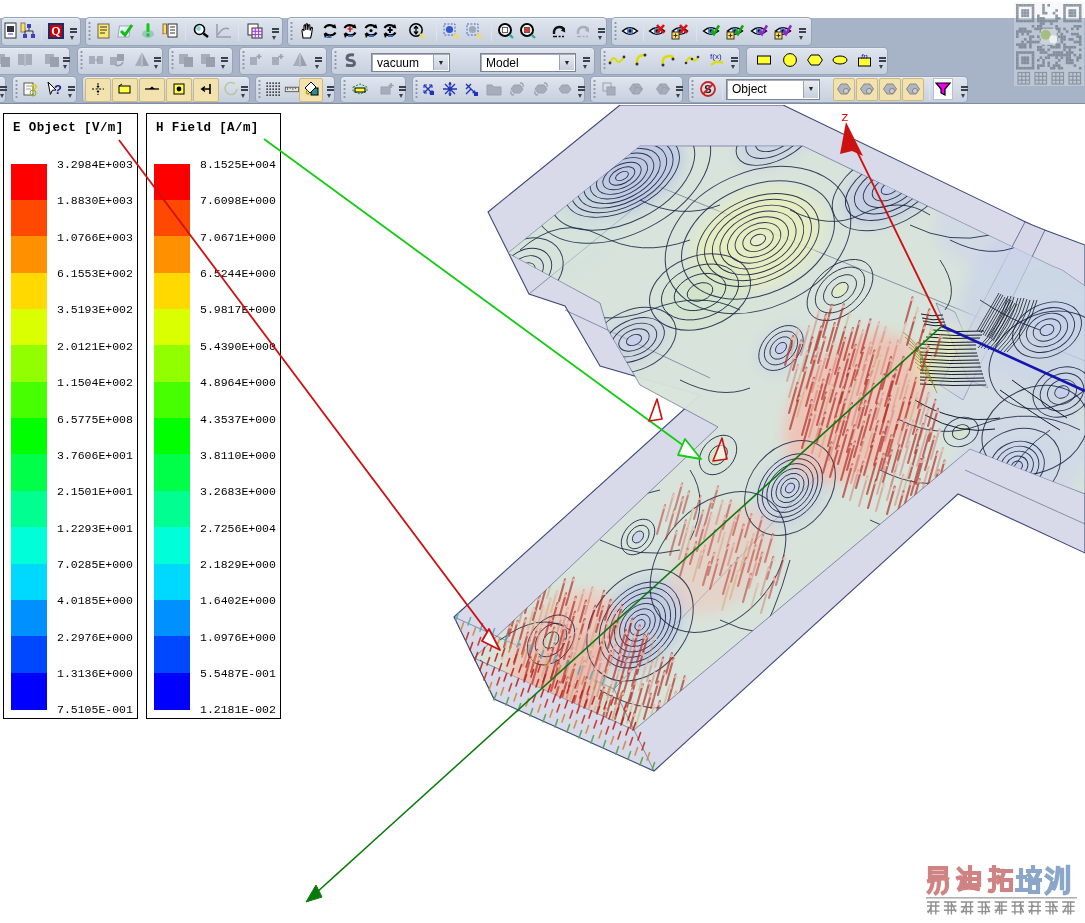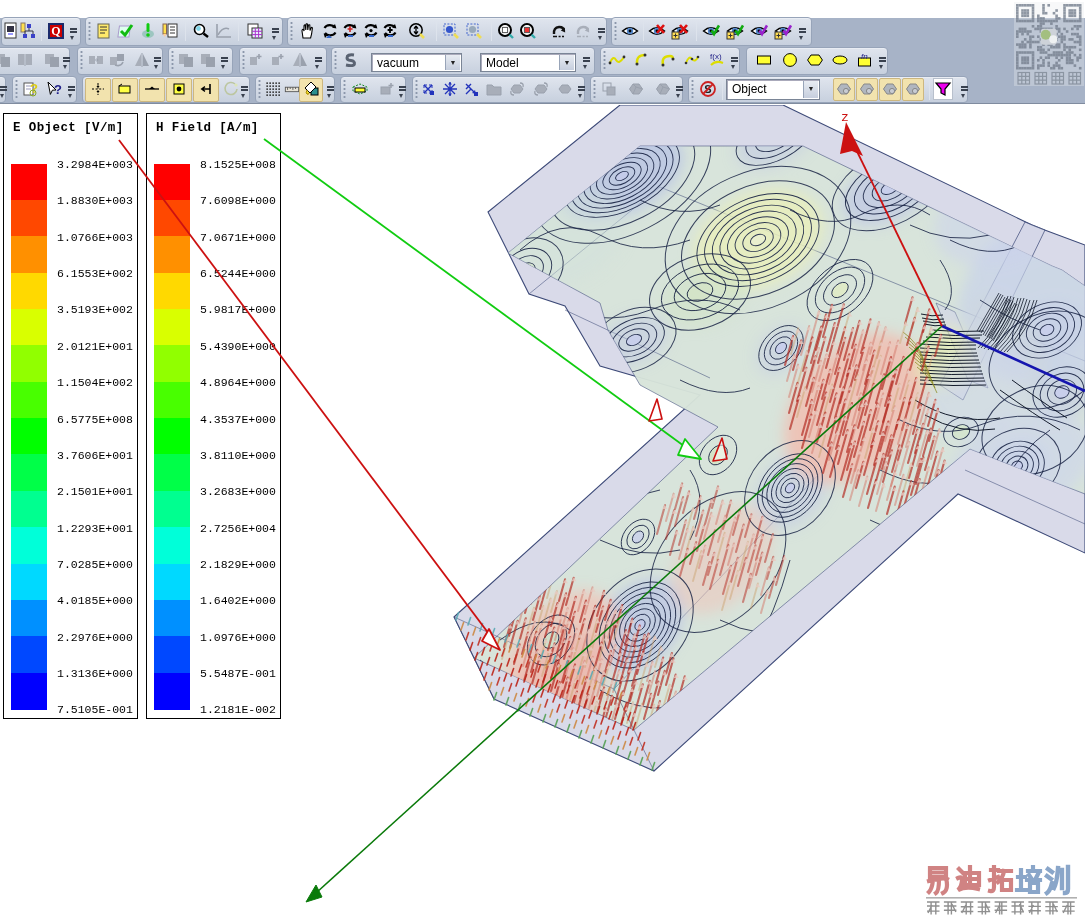--- a/index.html
+++ b/index.html
@@ -259,21 +259,21 @@
       <path d="M8 3 L8 15 L2 15z" fill="#a8aeb9"></path>
       <path d="M10 3 L10 15 L16 15z" fill="#9aa1ad"></path>
       <path d="M9 2 v14" stroke="#9aa1ad"></path>
     </svg>
     <div class="chv" style="left:315px;top:42px">▾</div>
     <div class="pnl" style="left:331px;top:28.5px;width:264px;height:28px"></div>
     <div class="dts" style="left:334px;top:32px"></div>
     <svg class="ic" style="left:340px;top:33px" width="20" height="18" viewBox="0 0 18 18">
       <path d="M13 4 Q6 3 6 7 Q6 9 10 9.6 Q14 10.2 13.4 13 Q12.6 15.6 5 14" stroke="#5a6372" stroke-width="3" fill="none"></path>
     </svg>
-    <div class="cmb" style="left:371px;top:34.5px;width:91px">
+    <div class="cmb" style="left:371px;top:34.5px;width:79px">
       <span>vacuum</span>
       <i>▼</i>
     </div>
     <div class="cmb" style="left:480px;top:34.5px;width:96px">
       <span>Model</span>
       <i>▼</i>
     </div>
     <div class="chv" style="left:583px;top:42px">▾</div>
     <div class="pnl" style="left:600px;top:28.5px;width:140px;height:28px"></div>
     <div class="dts" style="left:603px;top:32px"></div>
@@ -518,21 +518,21 @@
 <div style="position:absolute;left:11px;top:527.2px;width:36px;height:37.0px;background:hsl(171,100%,50%);z-index:2"></div>
 <div style="position:absolute;left:11px;top:563.5px;width:36px;height:37.0px;background:hsl(189,100%,50%);z-index:2"></div>
 <div style="position:absolute;left:11px;top:599.9px;width:36px;height:37.0px;background:hsl(206,100%,50%);z-index:2"></div>
 <div style="position:absolute;left:11px;top:636.3px;width:36px;height:37.0px;background:hsl(223,100%,50%);z-index:2"></div>
 <div style="position:absolute;left:11px;top:672.6px;width:36px;height:37.0px;background:hsl(240,100%,50%);z-index:2"></div>
 <div class="lv" style="left:57px;top:157.9px">3.2984E+003</div>
 <div class="lv" style="left:57px;top:194.3px">1.8830E+003</div>
 <div class="lv" style="left:57px;top:230.6px">1.0766E+003</div>
 <div class="lv" style="left:57px;top:267.0px">6.1553E+002</div>
 <div class="lv" style="left:57px;top:303.4px">3.5193E+002</div>
-<div class="lv" style="left:57px;top:339.7px">2.0121E+001</div>
+<div class="lv" style="left:57px;top:339.7px">2.0121E+002</div>
 <div class="lv" style="left:57px;top:376.1px">1.1504E+002</div>
 <div class="lv" style="left:57px;top:412.5px">6.5775E+008</div>
 <div class="lv" style="left:57px;top:448.8px">3.7606E+001</div>
 <div class="lv" style="left:57px;top:485.2px">2.1501E+001</div>
 <div class="lv" style="left:57px;top:521.6px">1.2293E+001</div>
 <div class="lv" style="left:57px;top:557.9px">7.0285E+000</div>
 <div class="lv" style="left:57px;top:594.3px">4.0185E+000</div>
 <div class="lv" style="left:57px;top:630.7px">2.2976E+000</div>
 <div class="lv" style="left:57px;top:667.0px">1.3136E+000</div>
 <div class="lv" style="left:57px;top:703.4px">7.5105E-001</div>
@@ -546,21 +546,21 @@
 <div style="position:absolute;left:154px;top:345.3px;width:36px;height:37.0px;background:hsl(86,100%,50%);z-index:2"></div>
 <div style="position:absolute;left:154px;top:381.7px;width:36px;height:37.0px;background:hsl(103,100%,50%);z-index:2"></div>
 <div style="position:absolute;left:154px;top:418.1px;width:36px;height:37.0px;background:hsl(120,100%,50%);z-index:2"></div>
 <div style="position:absolute;left:154px;top:454.4px;width:36px;height:37.0px;background:hsl(137,100%,50%);z-index:2"></div>
 <div style="position:absolute;left:154px;top:490.8px;width:36px;height:37.0px;background:hsl(154,100%,50%);z-index:2"></div>
 <div style="position:absolute;left:154px;top:527.2px;width:36px;height:37.0px;background:hsl(171,100%,50%);z-index:2"></div>
 <div style="position:absolute;left:154px;top:563.5px;width:36px;height:37.0px;background:hsl(189,100%,50%);z-index:2"></div>
 <div style="position:absolute;left:154px;top:599.9px;width:36px;height:37.0px;background:hsl(206,100%,50%);z-index:2"></div>
 <div style="position:absolute;left:154px;top:636.3px;width:36px;height:37.0px;background:hsl(223,100%,50%);z-index:2"></div>
 <div style="position:absolute;left:154px;top:672.6px;width:36px;height:37.0px;background:hsl(240,100%,50%);z-index:2"></div>
-<div class="lv" style="left:200px;top:157.9px">8.1525E+008</div>
+<div class="lv" style="left:200px;top:157.9px">8.1525E+004</div>
 <div class="lv" style="left:200px;top:194.3px">7.6098E+000</div>
 <div class="lv" style="left:200px;top:230.6px">7.0671E+000</div>
 <div class="lv" style="left:200px;top:267.0px">6.5244E+000</div>
 <div class="lv" style="left:200px;top:303.4px">5.9817E+000</div>
 <div class="lv" style="left:200px;top:339.7px">5.4390E+000</div>
 <div class="lv" style="left:200px;top:376.1px">4.8964E+000</div>
 <div class="lv" style="left:200px;top:412.5px">4.3537E+000</div>
 <div class="lv" style="left:200px;top:448.8px">3.8110E+000</div>
 <div class="lv" style="left:200px;top:485.2px">3.2683E+000</div>
 <div class="lv" style="left:200px;top:521.6px">2.7256E+004</div>

